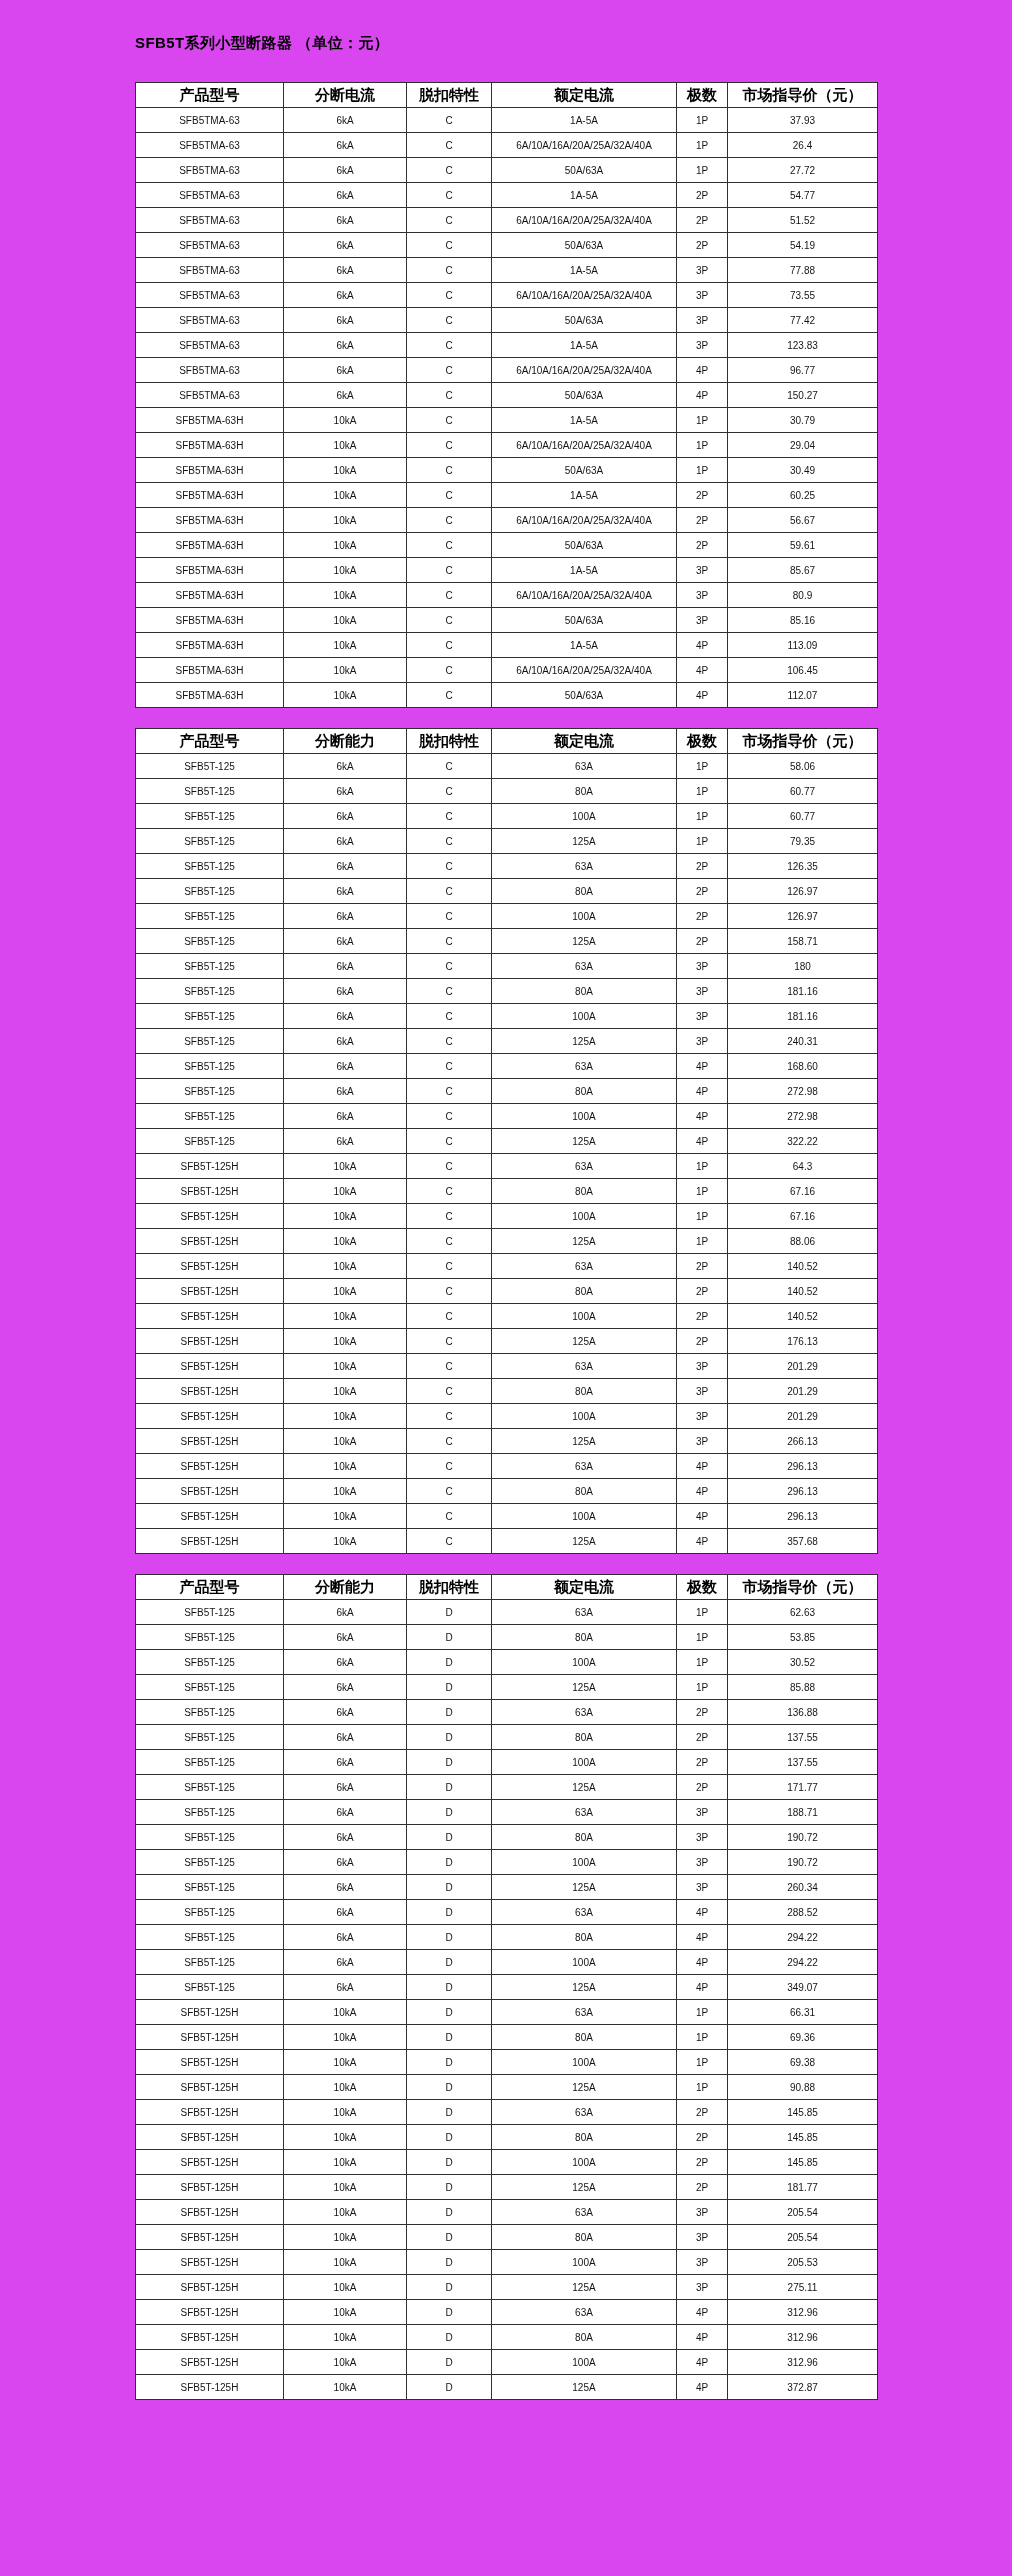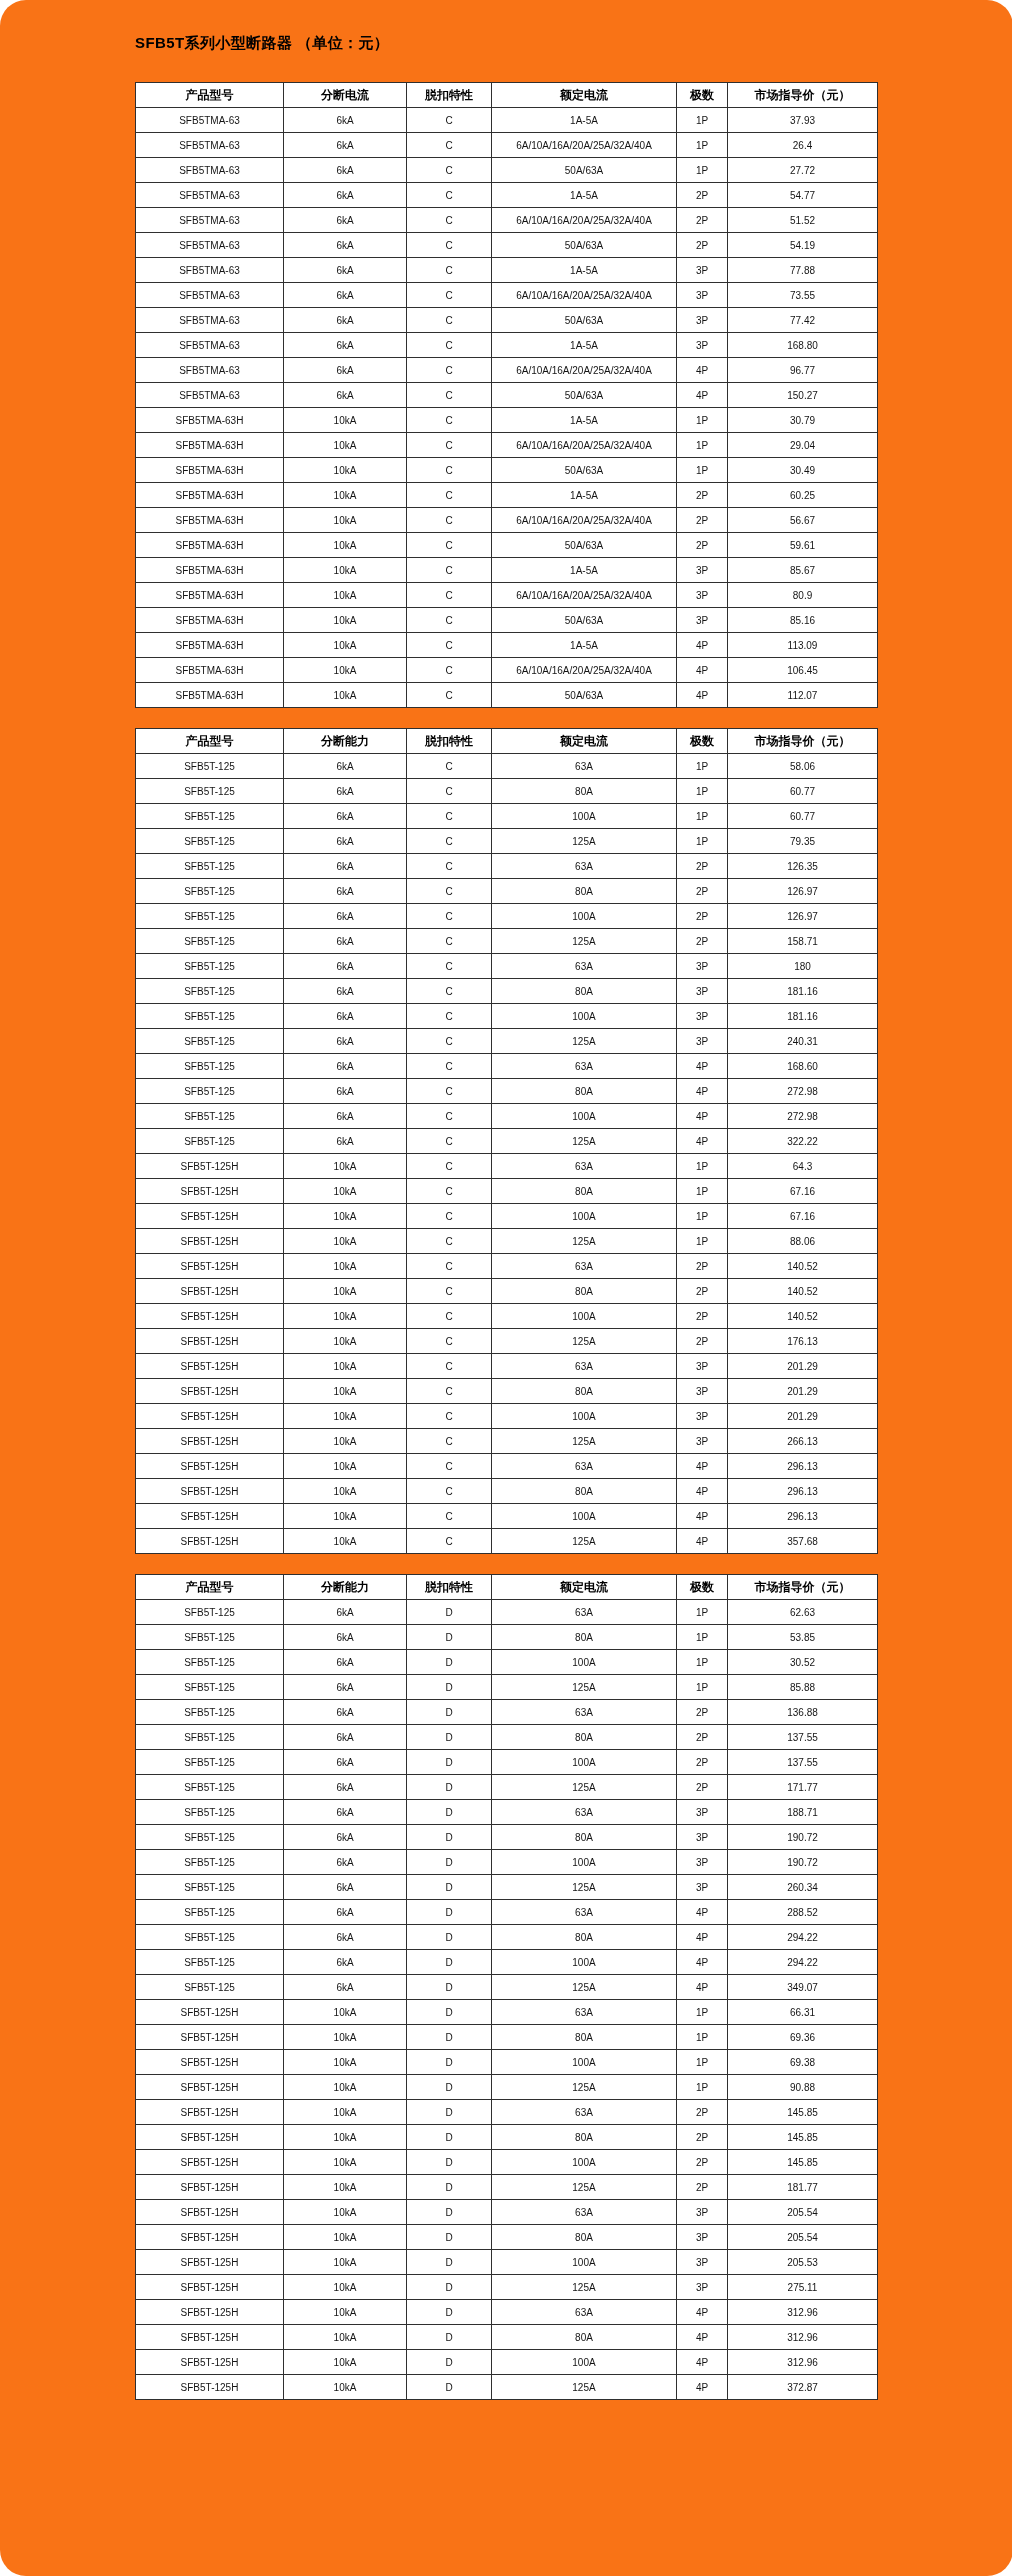--- a/index.html
+++ b/index.html
@@ -6,22 +6,21 @@
   html, body { margin: 0; padding: 0; background: #ffffff; }
   body {
     width: 1013px;
     font-family: "Liberation Sans", "DejaVu Sans", sans-serif;
     color: #111111;
   }
   .page {
     width: 1013px;
     min-height: 2576px;
     padding: 34px 135px 0 135px;
-    background: #f97316;
-    border-radius: 26px;
+    background: #d946ef;
   }
   .page-title {
     font-size: 15px;
     font-weight: bold;
     line-height: 18.6px;
     margin: 0;
     color: #000000;
     letter-spacing: 0.4px;
   }
   .price-table {
@@ -36,21 +35,21 @@
     border: 0.8px solid #2f2f2f;
     height: 25px;
     padding: 0 3.4px;
     text-align: center;
     vertical-align: middle;
     overflow: hidden;
     white-space: nowrap;
   }
   .price-table { border: 1.7px solid #1c1c1c; }
   .price-table th {
-    font-size: 12px;
+    font-size: 15px;
     font-weight: bold;
     color: #000000;
   }
   .price-table td {
     font-size: 10px;
     font-weight: normal;
     color: #141414;
   }
   col.c-model  { width: 148px; }
   col.c-break  { width: 123px; }
@@ -157,21 +156,21 @@
           <td>50A/63A</td>
           <td>3P</td>
           <td>77.42</td>
         </tr>
         <tr>
           <td>SFB5TMA-63</td>
           <td>6kA</td>
           <td>C</td>
           <td>1A-5A</td>
           <td>3P</td>
-          <td>168.80</td>
+          <td>123.83</td>
         </tr>
         <tr>
           <td>SFB5TMA-63</td>
           <td>6kA</td>
           <td>C</td>
           <td>6A/10A/16A/20A/25A/32A/40A</td>
           <td>4P</td>
           <td>96.77</td>
         </tr>
         <tr>

